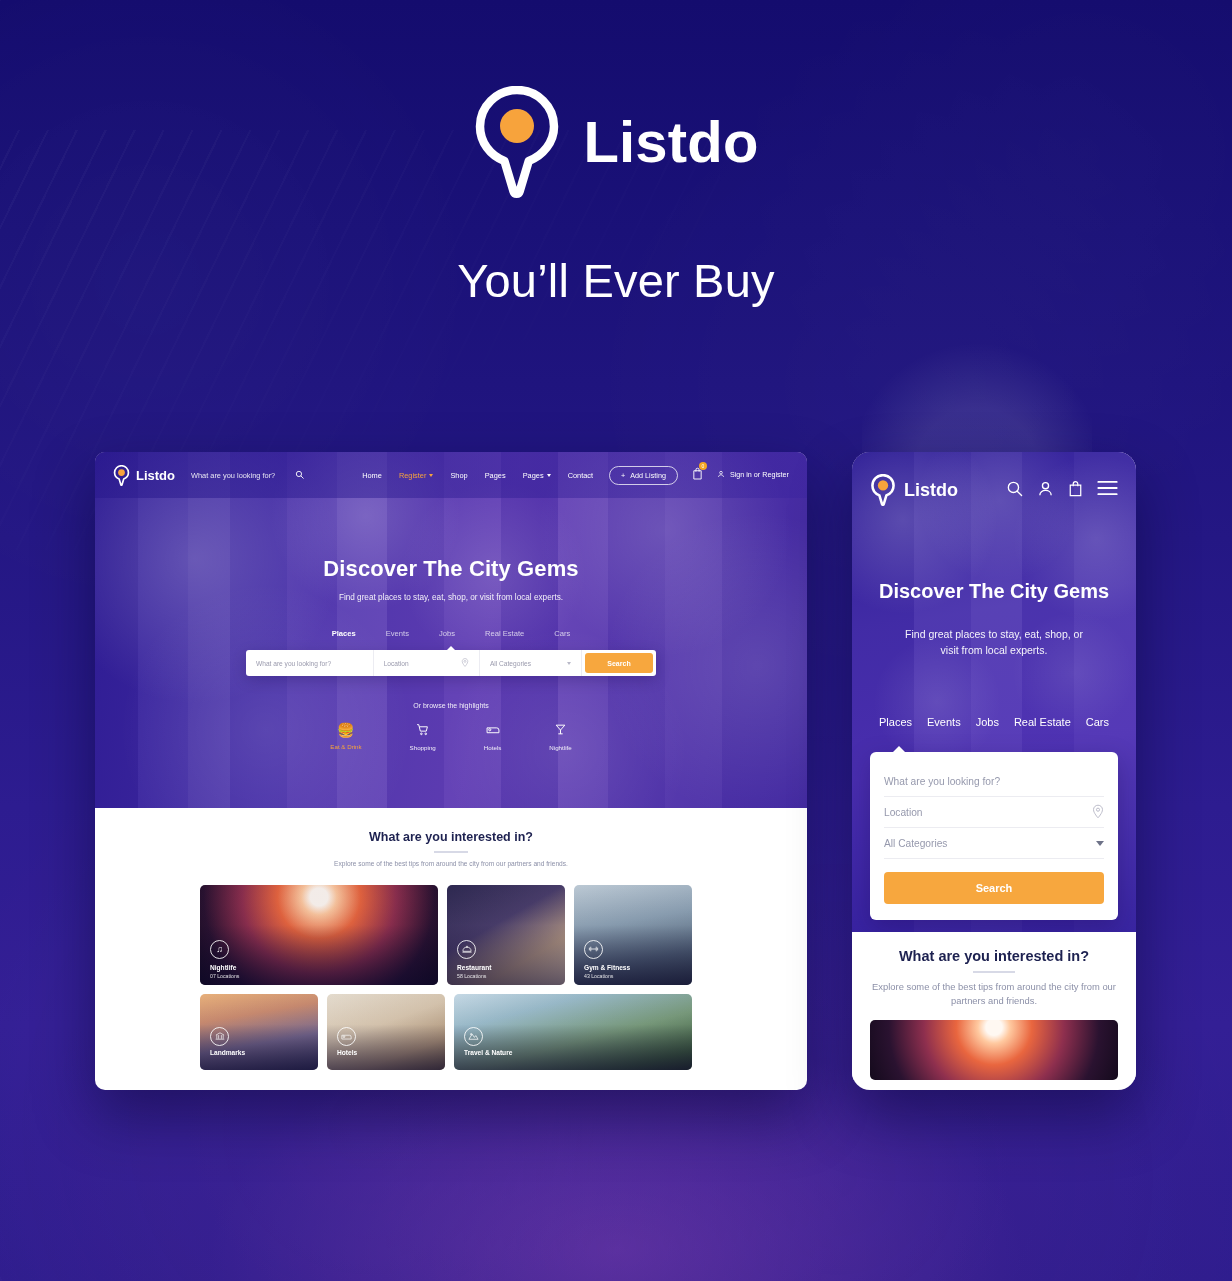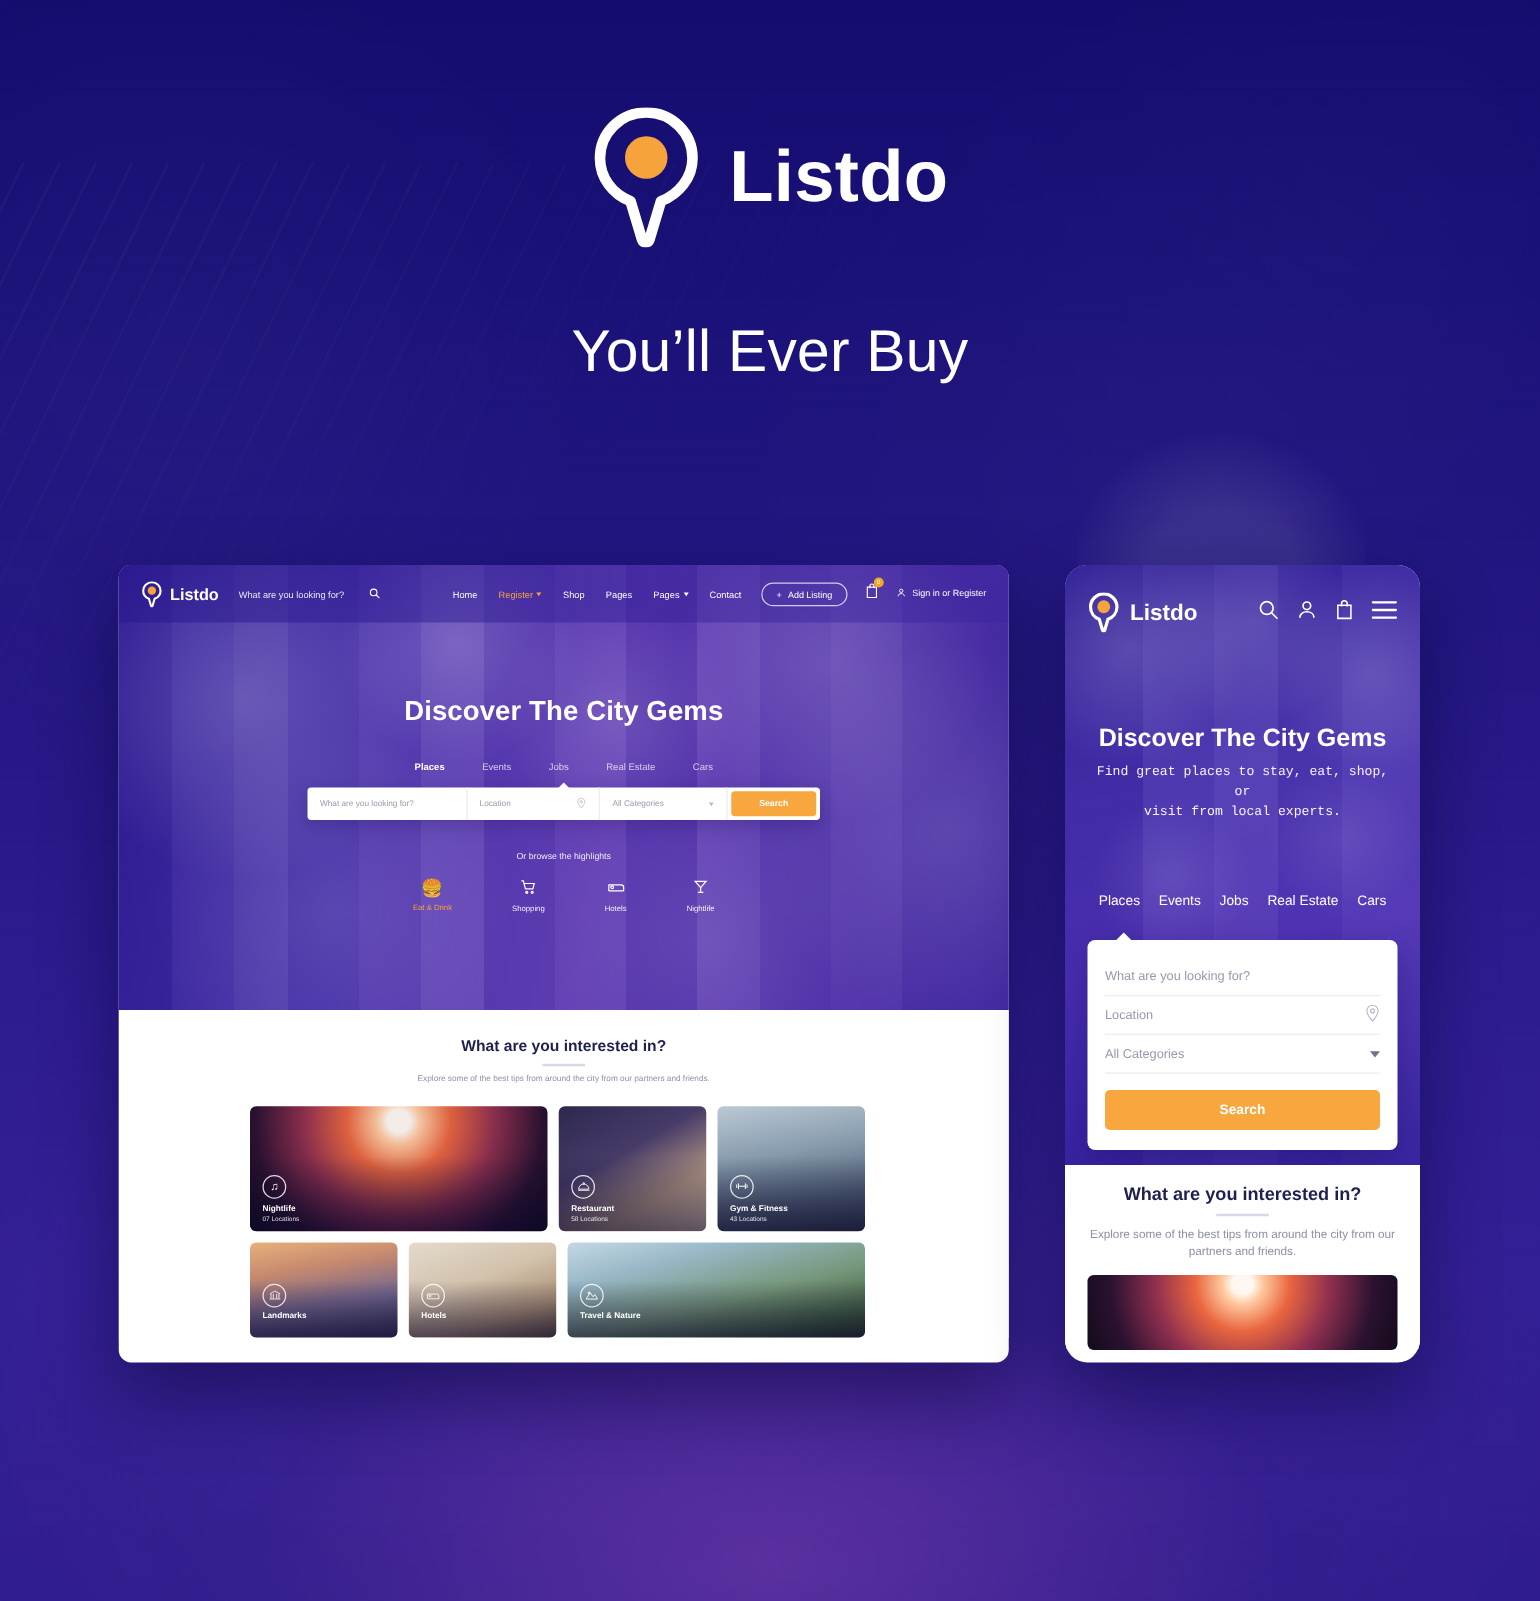--- a/index.html
+++ b/index.html
@@ -196,21 +196,21 @@
       radial-gradient(circle at 78% 46%, rgba(255,255,255,.09), transparent 18%);
   }
   .m-nav { position: relative; z-index: 3; display: flex; align-items: center; padding: 22px 18px 0; }
   .m-logo { display: flex; align-items: center; gap: 8px; }
   .m-logo .pin-m { width: 26px; height: 32px; position: relative; }
   .m-logo-text { color: #fff; font-size: 18px; font-weight: 700; }
   .m-icons { margin-left: auto; display: flex; align-items: center; gap: 14px; color: #fff; }
 
   .m-herobody { position: relative; z-index: 3; text-align: center; padding: 74px 18px 0; }
   .m-title { color: #fff; font-size: 20px; font-weight: 700; }
-  .m-sub { color: rgba(255,255,255,.94); font-size: 10.5px; line-height: 1.5; margin-top: 8px; font-family: Liberation Mono, monospace; }
+  .m-sub { color: rgba(255,255,255,.94); font-size: 10.5px; line-height: 1.5; margin-top: 24px; }
   .m-tabs { position: relative; z-index: 3; display: flex; justify-content: center; gap: 15px; margin-top: 57px; color: #fff; font-size: 11px; }
 
   .m-form {
     position: absolute; z-index: 4; left: 18px; right: 18px; top: 300px;
     background: #fff; border-radius: 6px; padding: 14px 14px 16px;
     box-shadow: 0 8px 24px rgba(20,0,60,.25);
   }
   .m-form::before {
     content: ""; position: absolute; top: -6px; left: 22px;
     border-left: 7px solid transparent; border-right: 7px solid transparent; border-bottom: 7px solid #fff;
@@ -320,20 +320,21 @@
               <circle cx="12" cy="8" r="4"></circle>
                 <path d="M4.5 21c0-4.1 3.4-6.5 7.5-6.5s7.5 2.4 7.5 6.5"></path>
             </svg>
           </span>
           <span>Sign in or Register</span>
         </div>
       </div>
 
       <div class="d-herobody">
         <div class="d-title">Discover The City Gems</div>
+        <div class="d-sub">Find great places to stay, eat, shop, or visit from local experts.</div>
         <div class="d-tabs">
           <span class="t active">Places</span>
           <span class="t">Events</span>
           <span class="t">Jobs</span>
           <span class="t">Real Estate</span>
           <span class="t">Cars</span>
         </div>
       </div>
 
       <div class="d-searchbar">

